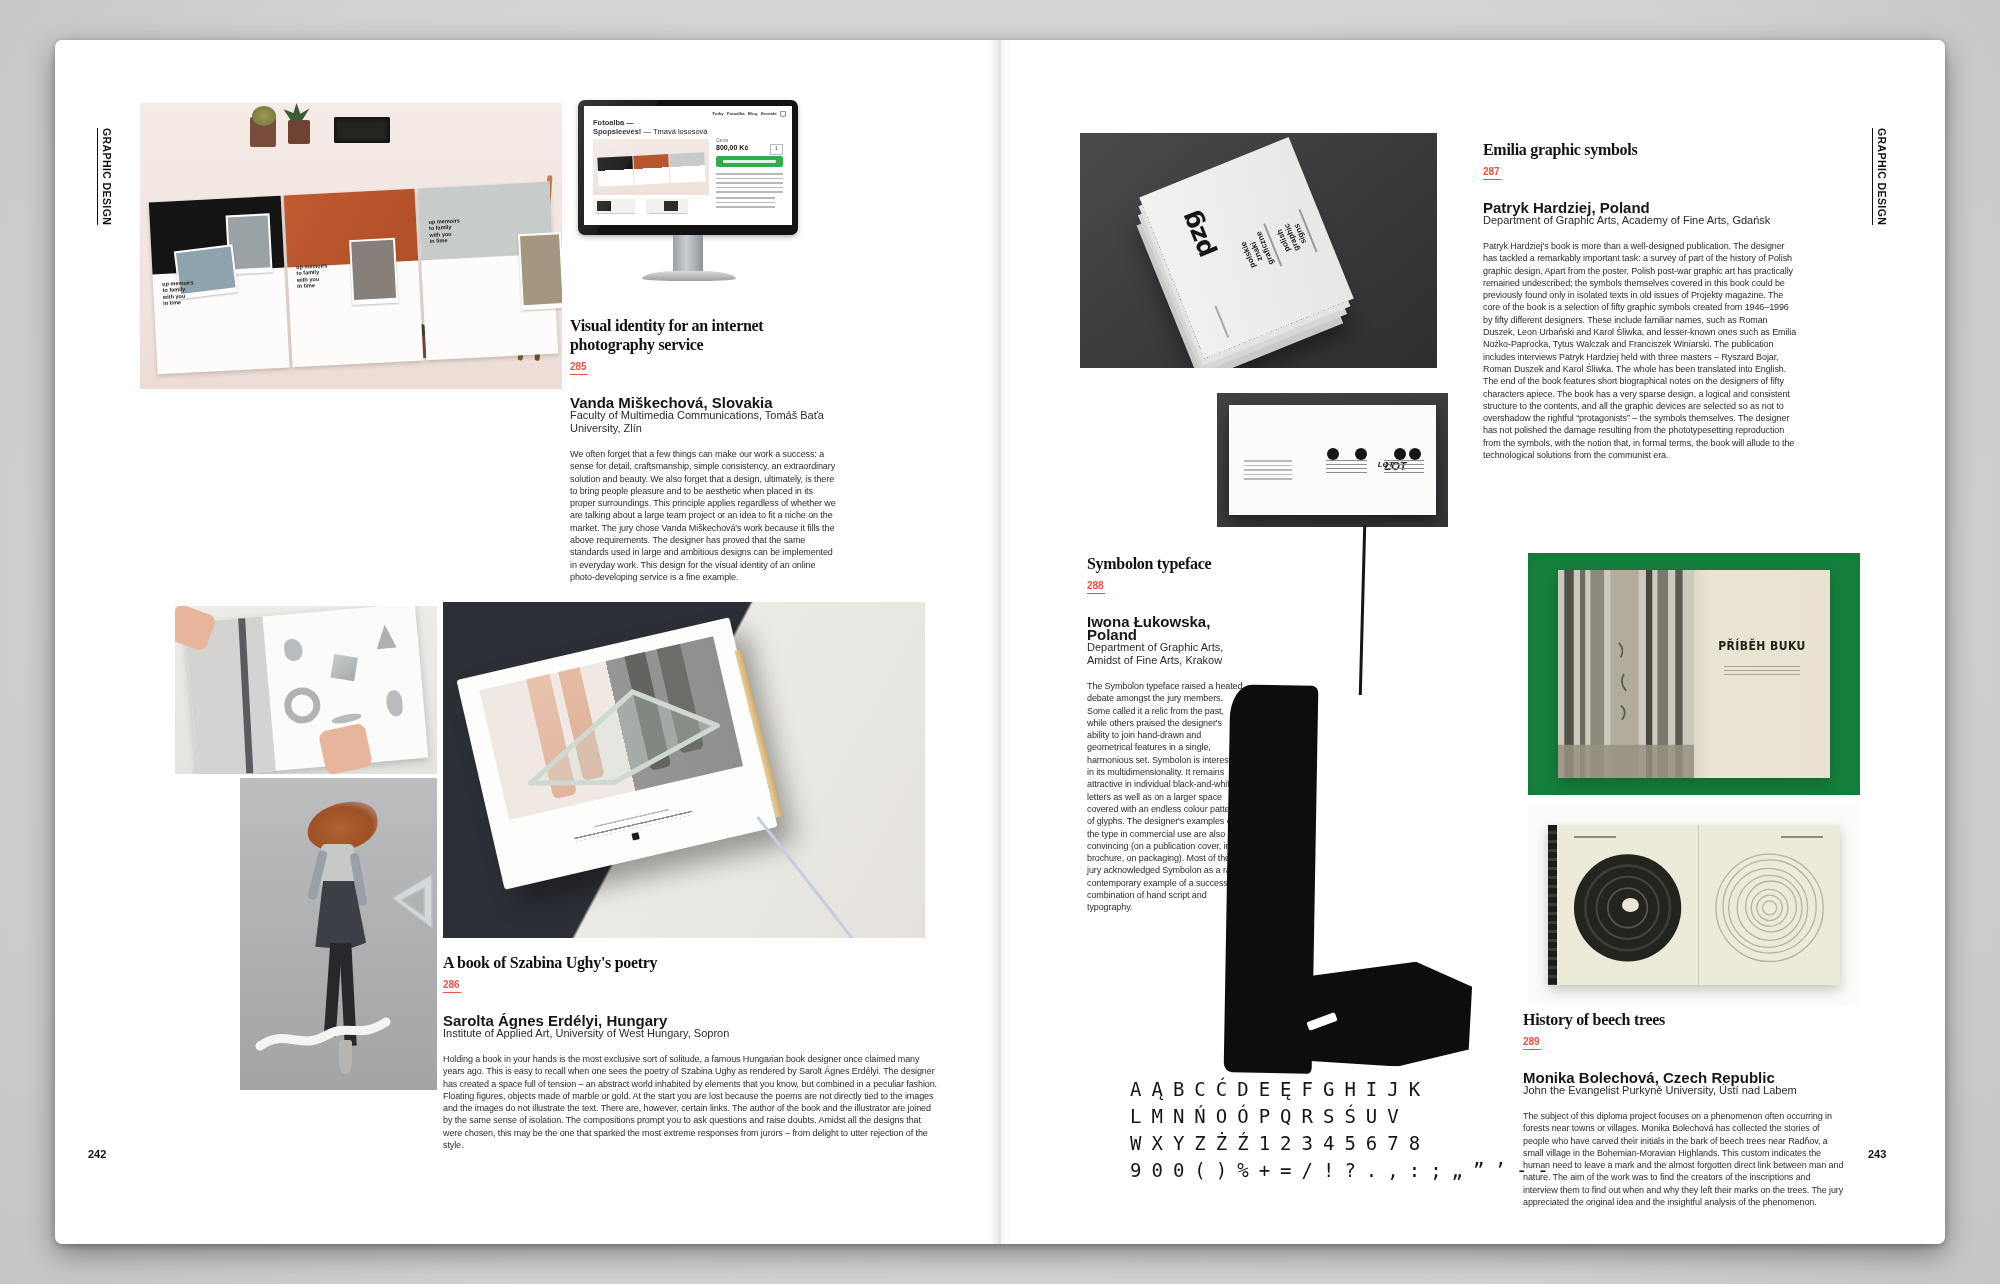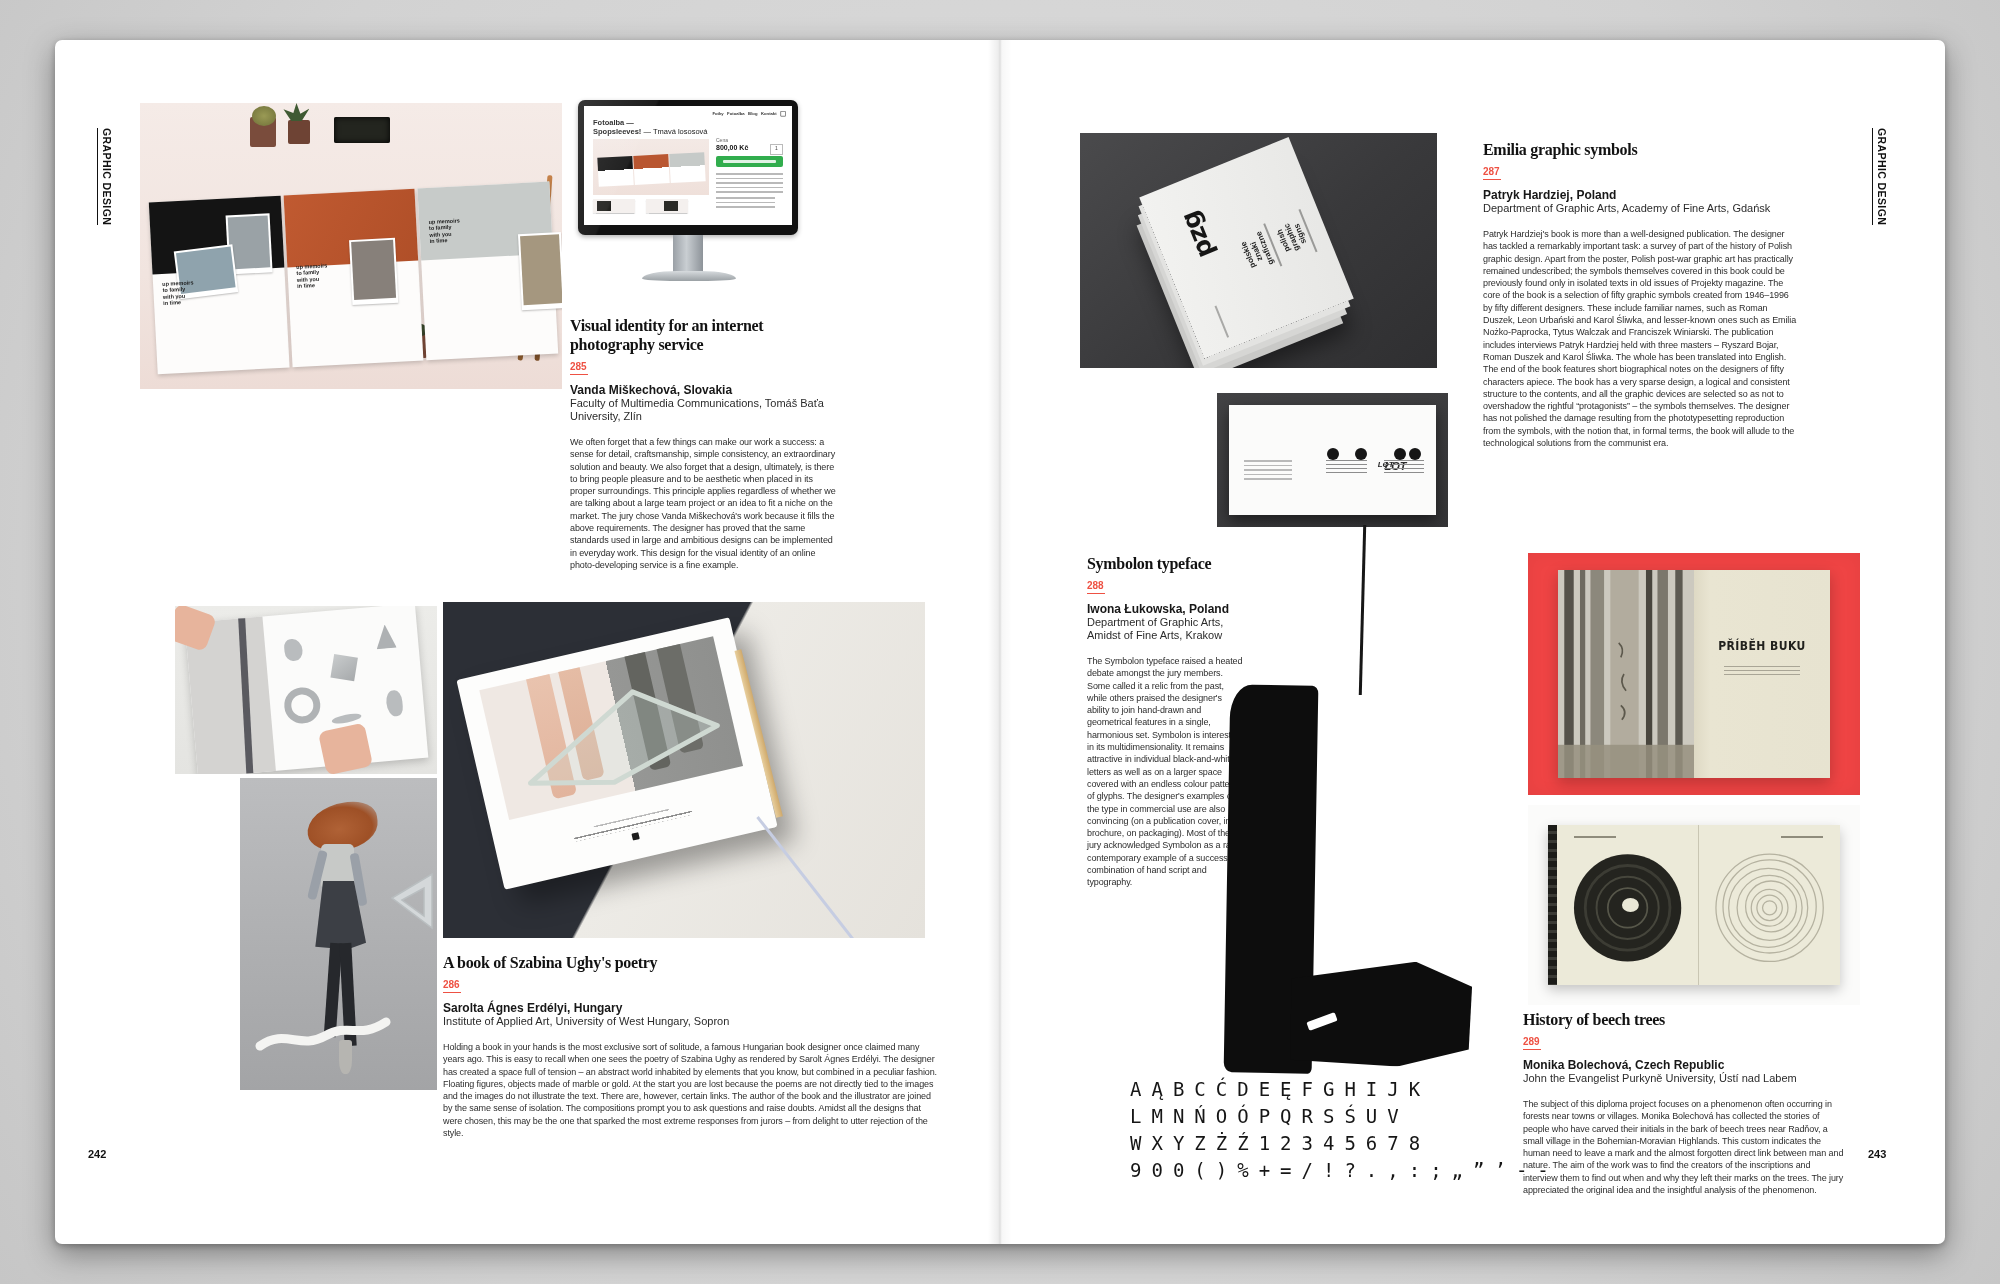--- a/index.html
+++ b/index.html
@@ -6,21 +6,21 @@
   .canvas{position:relative;width:2000px;height:1284px;background:radial-gradient(circle at 50% 45%, #dedede 0%, #d2d2d2 70%, #c6c6c6 100%);overflow:hidden;font-family:"Liberation Sans", sans-serif;}
   .spread{position:absolute;left:55px;top:40px;width:1890px;height:1204px;background:#ffffff;border-radius:7px;box-shadow:0 10px 30px rgba(0,0,0,0.38), 0 2px 6px rgba(0,0,0,0.25);}
   .gutter{position:absolute;left:933px;top:0;width:24px;height:100%;background:linear-gradient(90deg, rgba(0,0,0,0) 0%, rgba(0,0,0,0.07) 42%, rgba(0,0,0,0.13) 50%, rgba(0,0,0,0.03) 58%, rgba(0,0,0,0) 100%);}
   .abs{position:absolute;}
   
   .vlabel{position:absolute;transform:rotate(90deg);transform-origin:0 0;font-size:10.5px;font-weight:bold;letter-spacing:0.4px;color:#111;border-bottom:1.5px solid #111;padding-bottom:3px;white-space:nowrap;}
   .pagenum{position:absolute;font-size:11px;font-weight:bold;color:#111;}
   .article{position:absolute;color:#222;}
   .a-title{font-family:"Liberation Serif", serif;font-weight:bold;font-size:16px;line-height:19px;letter-spacing:-0.3px;color:#121212;}
   .a-num{display:inline-block;margin-top:7px;font-size:10px;font-weight:bold;color:#ee5143;border-bottom:1.5px solid #ee5143;padding:0 1px 2px 0;}
-  .a-author{margin-top:9px;font-size:12px;font-weight:bold;color:#171717;line-height:13px;}
+  .a-author{margin-top:21px;font-size:15px;font-weight:bold;color:#171717;line-height:13px;}
   .a-school{font-size:11px;color:#2b2b2b;line-height:13px;}
   .a-body{margin-top:13px;font-size:9px;letter-spacing:-0.1px;line-height:12.3px;color:#2d2d2d;}
   
   .photo{position:absolute;overflow:hidden;}
   .bars{background:repeating-linear-gradient(180deg,#b9b9b9 0 1.5px, transparent 1.5px 4.5px);}
   .bars-dark{background:repeating-linear-gradient(180deg,#8d8d8d 0 1.5px, transparent 1.5px 4px);}
   
   .flatlay{background:linear-gradient(180deg,#f5ebe7 0%,#f1e4df 60%,#eddcd6 100%);}
   .fl-board{position:absolute;left:3%;top:31%;width:95%;height:60%;transform:rotate(-3deg);display:flex;gap:3px;}
   .fl-book{flex:1;background:#fdfcfb;box-shadow:0 2px 4px rgba(0,0,0,0.18);position:relative;}
@@ -80,21 +80,21 @@
   .lot-book{position:absolute;left:5%;top:9%;width:90%;height:82%;background:#fbfbfa;box-shadow:0 6px 14px rgba(0,0,0,0.5);display:flex;align-items:center;}
   .lot-left{width:42%;background:#fcfcfb;position:relative;border-right:1px solid #ddd;}
   .lot-right{width:58%;background:#a7a9a8;position:relative;}
   .lot-truck{position:absolute;left:5%;top:8%;width:90%;height:34%;}
   .lot-cab{position:absolute;left:0;bottom:18%;width:20%;height:70%;background:#2b2b2b;border-radius:3px 6px 0 0;}
   .lot-tank{position:absolute;left:21%;bottom:22%;width:79%;height:58%;background:linear-gradient(180deg,#e3e3e1,#c9c9c7);border-radius:6px;}
   .lot-wheel{position:absolute;bottom:6%;width:11%;aspect-ratio:1;background:#161616;border-radius:50%;}
   .lot-word{font-style:italic;font-weight:bold;color:#2a2a2a;font-family:"Liberation Sans",sans-serif;}
   .lot-box{position:absolute;background:#efefed;border-radius:2px;}
   
-  .forest{background:#ef4444;box-shadow:inset 0 0 18px rgba(0,0,0,0.05);}
+  .forest{background:#15803d;box-shadow:inset 0 0 18px rgba(0,0,0,0.05);}
   .fb-book{position:absolute;left:9%;top:7%;width:82%;height:86%;display:flex;box-shadow:0 5px 14px rgba(0,0,0,0.22);}
   .fb-right{flex:1;background:linear-gradient(90deg,#ded9c4,#e9e5d2 12%,#e7e3d0);position:relative;}
   .fb-title{position:absolute;left:50%;top:33%;transform:translateX(-50%) scaleX(0.9);font-size:12px;font-weight:bold;letter-spacing:0.5px;color:#21211d;white-space:nowrap;font-family:"DejaVu Sans",sans-serif;}
   .fb-lines{position:absolute;left:22%;top:46%;width:56%;height:12px;background:repeating-linear-gradient(180deg,#a9a596 0 1px, transparent 1px 4px);}
   
   .rings{background:#fbfbfa;}
   .rg-book{position:absolute;left:6%;top:10%;width:88%;height:80%;background:#ecead9;display:flex;box-shadow:0 5px 12px rgba(0,0,0,0.22);}
   .rg-page{flex:1;position:relative;}
   .rg-spine{width:3%;background:repeating-linear-gradient(180deg,#1c1c19 0 6px, #3a3a35 6px 9px);}
   .rg-head{position:absolute;left:12%;top:7%;width:30%;height:1.5px;background:#8f8c7c;}

